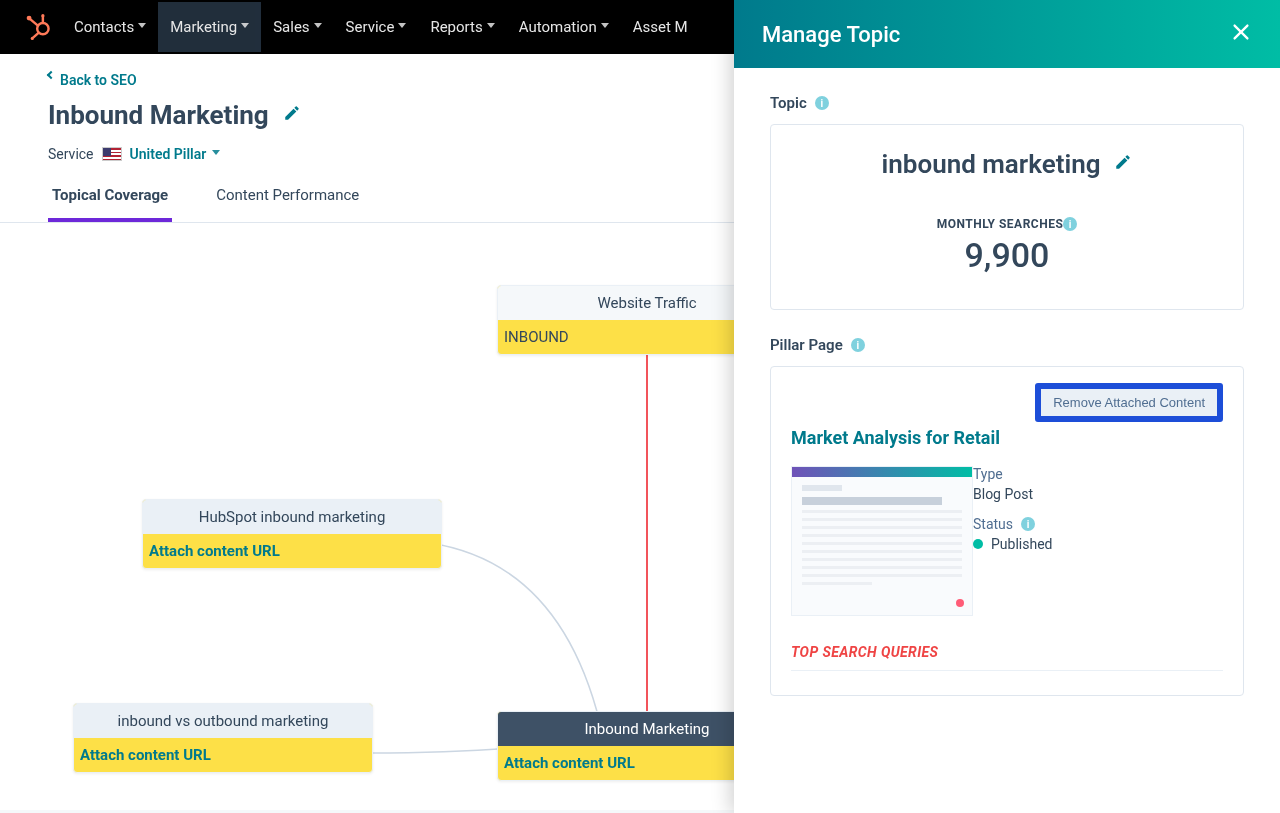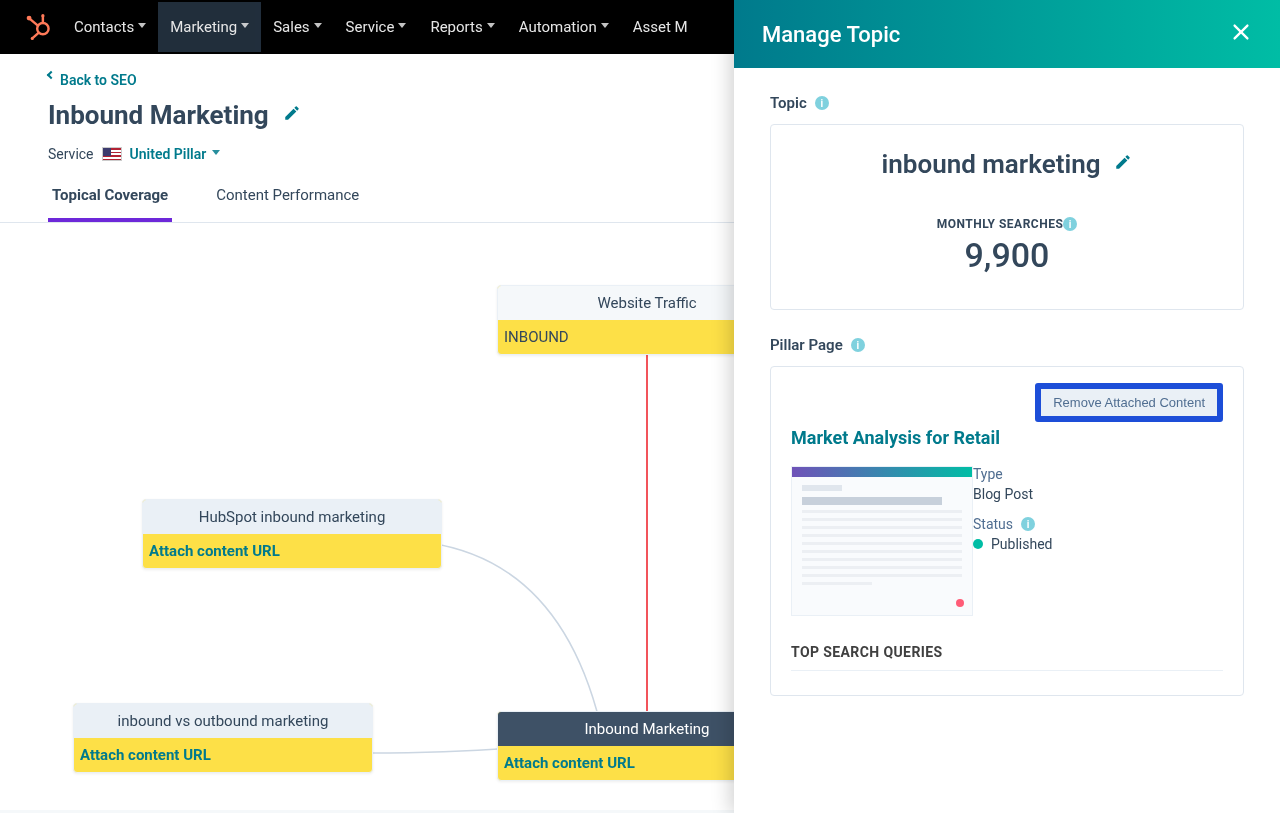--- a/index.html
+++ b/index.html
@@ -196,21 +196,21 @@
   .thumb .bar { height:10px; background:linear-gradient(90deg,#6f52b8,#00bda5);}
   .thumb .t1 { margin:8px 10px 0 10px; height:6px; width:40px; background:#e0e6ed;}
   .thumb .t2 { margin:6px 10px 0 10px; height:8px; width:140px; background:#c7d0db;}
   .thumb .line { margin:5px 10px 0 10px; height:3px; background:#eceff3;}
   .thumb .dot { position:absolute; right:8px; bottom:8px; width:8px; height:8px; border-radius:50%; background:#ff5c77;}
   .meta-col { font-size:14px; }
   .meta-label { color:#506e91; margin-bottom:4px; display:flex; align-items:center; gap:8px;}
   .meta-value { color:#33475b; margin-bottom:14px;}
   .status-row { display:flex; align-items:center; gap:8px;}
   .status-dot { width:10px; height:10px; border-radius:50%; background:#00bda5;}
-  .section-head { font-weight:700; font-size:14px; letter-spacing:.4px; color:#404040; margin-top:28px; }
+  .section-head { font-weight:700; font-size:14px; letter-spacing:.4px; color:#ef4444; margin-top:28px;font-style:italic; }
   .divider { height:1px; background:#eaf0f6; margin-top:10px;}
 </style>
 </head>
 <body>
 
 <div class="topnav">
   <div class="logo">
     <svg width="26" height="26" viewBox="0 0 32 32">
       <circle cx="22" cy="18" r="7" fill="none" stroke="#ff7a59" stroke-width="3"></circle>
       <line x1="22" y1="11" x2="22" y2="2" stroke="#ff7a59" stroke-width="3"></line>

